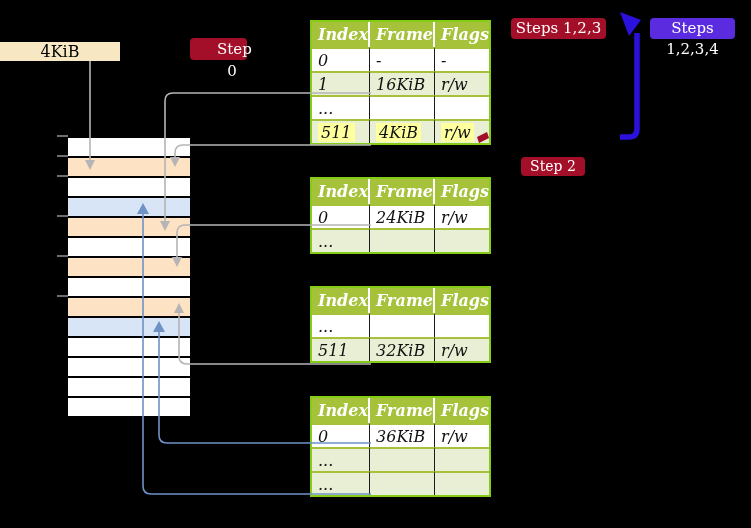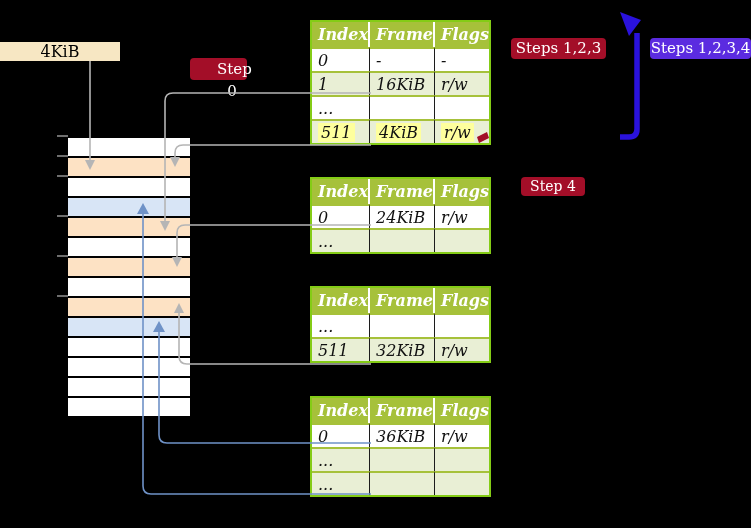--- a/index.html
+++ b/index.html
@@ -12,27 +12,26 @@
   
   .plain-label {
     position:absolute; background:#f7e7c3; color:#000;
     text-align:center; font-size:16px;
   }
   #label-4kib { left:0; top:42px; width:120px; height:19px; line-height:19px; }
 
   .badge {
     position:absolute; color:#fff; text-align:center; border-radius:4px;
     box-sizing:border-box;
-    margin-top:20px;
   }
   .badge.red    { background:#a30e28; }
   .badge.violet { background:#5b2be0; }
   #badge-step0     { left:190px; top:38px;  width:57px;  height:22px; line-height:22px; font-size:15px;padding-left:27px; }
   #badge-steps123  { left:511px; top:18px;  width:95px;  height:21px; line-height:21px; font-size:15px; }
-  #badge-steps1234 { left:650px; top:18px;  width:101px; height:21px; line-height:21px; font-size:15px; }
+  #badge-steps1234 { left:650px; top:18px;  width:85px; height:21px; line-height:21px; font-size:15px; }
   #badge-step4     { left:521px; top:157px; width:64px;  height:19px; line-height:19px; font-size:14px; }
 
   
   .tbl-host { position:absolute; left:310px; }
   #tbl-host-0 { top:20px; }
   #tbl-host-1 { top:177px; }
   #tbl-host-2 { top:286px; }
   #tbl-host-3 { top:396px; }
 
   table.pt { border-collapse:separate; border-spacing:0; border:2px solid #84cc16; table-layout:fixed;font-style:italic; }
@@ -67,21 +66,21 @@
 </head>
 <body>
 
 <div id="stage">
 
   <div id="label-4kib" class="plain-label">4KiB</div>
 
   <div id="badge-step0" class="badge red">Step 0</div>
   <div id="badge-steps123" class="badge red">Steps 1,2,3</div>
   <div id="badge-steps1234" class="badge violet">Steps 1,2,3,4</div>
-  <div id="badge-step4" class="badge red">Step 4</div>
+  <div id="badge-step4" class="badge red">Step 2</div>
 
   <div id="memory">
       <div class="mem-row white"></div>
       <div class="mem-row orange"></div>
       <div class="mem-row white"></div>
       <div class="mem-row blue"></div>
       <div class="mem-row orange"></div>
       <div class="mem-row white"></div>
       <div class="mem-row orange"></div>
       <div class="mem-row white"></div>

